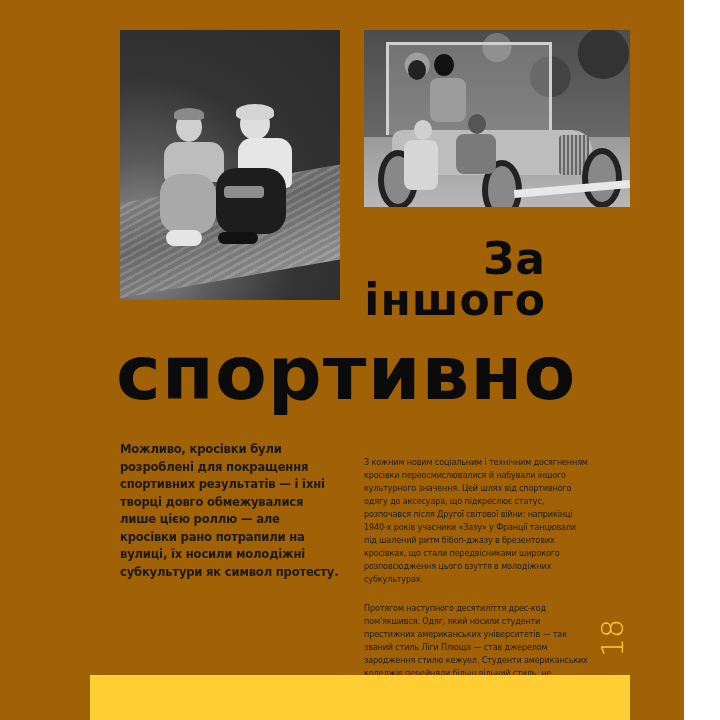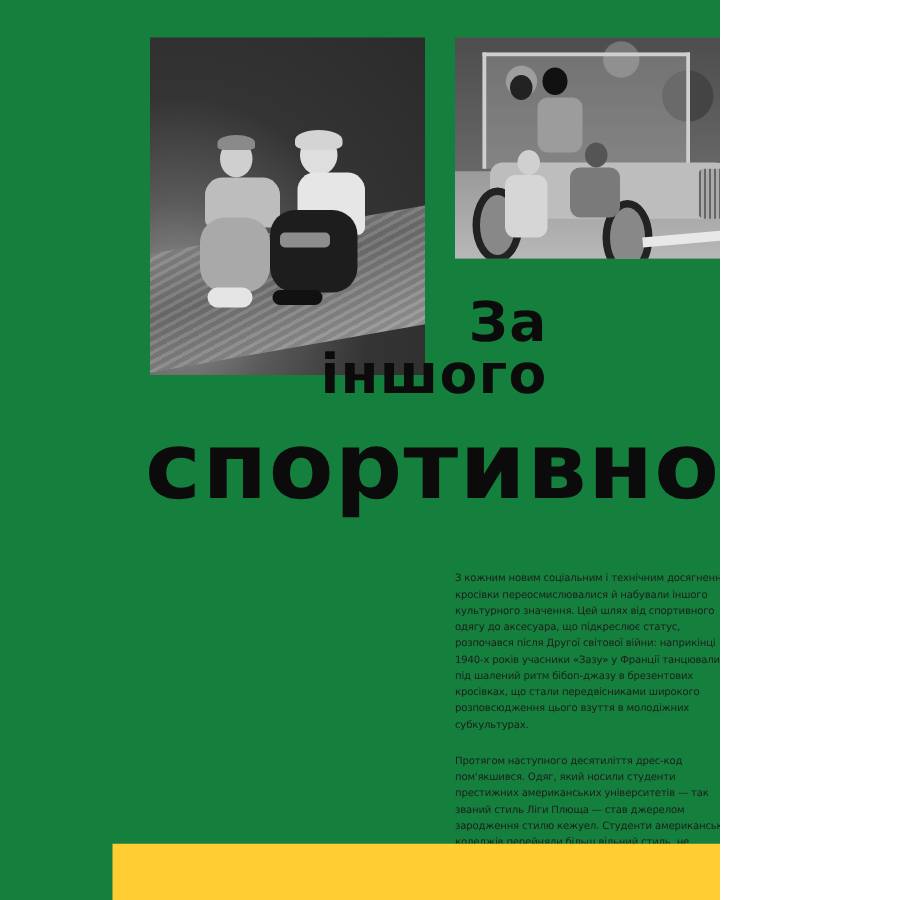--- a/index.html
+++ b/index.html
@@ -2,23 +2,23 @@
 <html><head>
   <meta charset="utf-8">
   <style>
     html, body {
       margin: 0;
       padding: 0;
       background: #ffffff;
     }
     .page {
       position: relative;
-      width: 576px;
+      width: 684px;
       height: 720px;
-      background: #15803d;
+      background: #a16207;
       overflow: hidden;
       font-family: "Liberation Sans", sans-serif;
       color: #111111;
     }
     
     .photo-couple {
       position: absolute;
       left: 120px;
       top: 30px;
       width: 220px;
@@ -245,20 +245,21 @@
     <div class="person" style="left:104px;top:84px;width:18px;height:20px;background:#555;"></div>
     <div style="position:absolute;left:40px;top:110px;width:34px;height:50px;background:#d6d6d6;border-radius:8px;"></div>
     <div style="position:absolute;left:66px;top:48px;width:36px;height:44px;background:#9c9c9c;border-radius:8px;"></div>
     <div style="position:absolute;left:92px;top:104px;width:40px;height:40px;background:#7a7a7a;border-radius:8px;"></div>
   </div>
 
   <div class="headline-line1">За</div>
   <div class="headline-line2">іншого</div>
   <div class="headline-line3">спортивно</div>
 
+  <p class="lead">Можливо, кросівки були розроблені для покращення спортивних результатів — і їхні творці довго обмежувалися лише цією роллю — але кросівки рано потрапили на вулиці, їх носили молодіжні субкультури як символ протесту.</p>
 
   <div class="body-col">
     <p>З кожним новим соціальним і технічним досягненням кросівки переосмислювалися й набували іншого культурного значення. Цей шлях від спортивного одягу до аксесуара, що підкреслює статус, розпочався після Другої світової війни: наприкінці 1940-х років учасники «Зазу» у Франції танцювали під шалений ритм бібоп-джазу в брезентових кросівках, що стали передвісниками широкого розповсюдження цього взуття в молодіжних субкультурах.</p>
     <p>Протягом наступного десятиліття дрес-код пом'якшився. Одяг, який носили студенти престижних американських університетів — так званий стиль Ліги Плюща — став джерелом зародження стилю кежуел. Студенти американських коледжів перейняли більш вільний стиль, не знімаючи кросівок після занять у спортзалі та накидаючи блейзер на плечі.</p>
   </div>
 
   <div class="page-number">18</div>
 
   <div class="yellow-bar"></div>
 </div>

